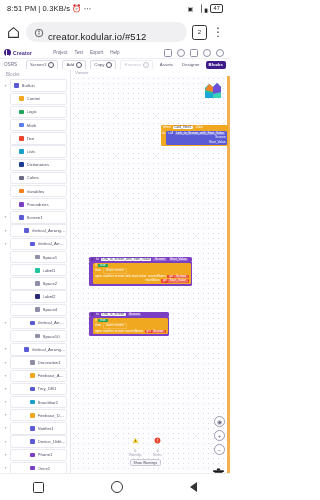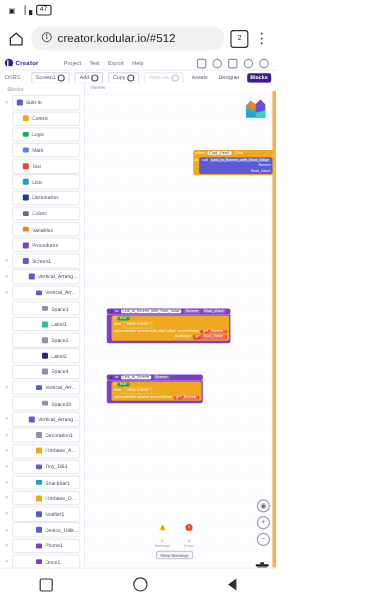--- a/index.html
+++ b/index.html
@@ -15,21 +15,21 @@
   .statusbar{height:17px;display:flex;align-items:center;justify-content:space-between;
              padding:0 7px;background:#fff;color:#222;font-size:7.5px;letter-spacing:.2px;}
   .sb-left{display:flex;align-items:center;gap:2px;white-space:nowrap;}
   .sb-right{display:flex;align-items:center;gap:3px;}
   .sb-ic{display:inline-block;}
   .batt{border:1px solid #333;border-radius:2px;padding:0 2px;font-size:5.5px;line-height:7px;}
 
   
   .browserbar{height:30px;display:flex;align-items:center;gap:5px;padding:0 6px;background:#fff;}
   .bb-icon{width:15px;height:15px;flex:0 0 auto;display:flex;align-items:center;justify-content:center;}
-  .omnibox{flex:1 1 auto;height:20px;background:#f0f0f2;border-radius:10px;display:flex;align-items:center;
+  .omnibox{flex:1 1 auto;height:20px;background:#f0f0f2;border-radius:10px;display:flex;align-items:flex-end;
            gap:4px;padding:0 8px;overflow:hidden;}
   .omnibox .url{font-size:9.5px;color:#1a1a1a;white-space:nowrap;overflow:hidden;letter-spacing:.1px;}
   .tabsq{width:13px;height:13px;border:1.2px solid #333;border-radius:2.5px;font-size:6px;
          display:flex;align-items:center;justify-content:center;color:#333;}
   .dots{font-size:12px;color:#333;line-height:1;letter-spacing:0;}
 
   
   .kodular-top{height:11px;background:#fff;border-bottom:1px solid #ececf3;
                display:flex;align-items:center;padding:0 4px;gap:3px;}
   .brand{display:flex;align-items:center;gap:2px;}
@@ -117,20 +117,27 @@
   .nav-sq{width:9px;height:9px;border:1.2px solid #333;border-radius:1.5px;}
   .nav-ci{width:10px;height:10px;border:1.2px solid #333;border-radius:50%;}
   .nav-tr{width:0;height:0;border-top:5px solid transparent;border-bottom:5px solid transparent;border-right:7px solid #333;}
 </style>
 </head>
 <body>
 
 <div id="app">
 
   <div class="statusbar">
+    <div class="sb-left">
+      <span>8:51 PM</span>
+      <span>|</span>
+      <span>0.3KB/s</span>
+      <span class="sb-ic">⏰</span>
+      <span class="sb-ic">⋯</span>
+    </div>
     <div class="sb-right">
       <span class="sb-ic" style="font-size:6px;">▣</span>
       <span class="sb-ic" style="font-size:7px;">▕▗</span>
       <span class="batt">47</span>
     </div>
   </div>
 
   <div class="browserbar">
     <div class="bb-icon">
       <svg width="13" height="13" viewBox="0 0 24 24" fill="none" stroke="#333" stroke-width="2">

